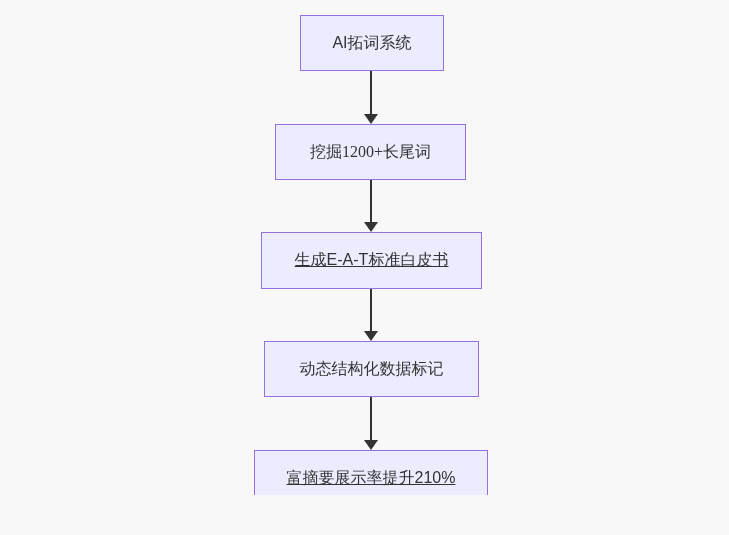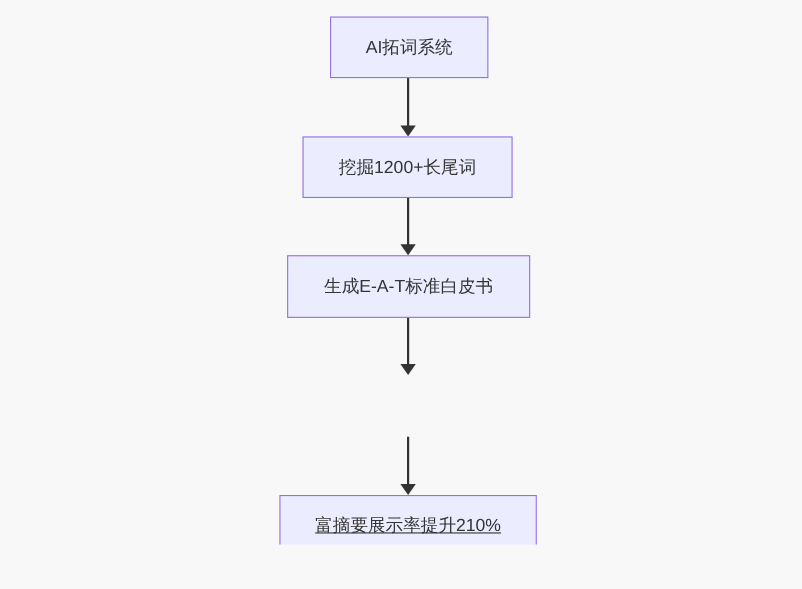--- a/index.html
+++ b/index.html
@@ -28,22 +28,22 @@
     border:1px solid var(--node-border);
     color:var(--text);
     font-size:16px;
     display:flex;
     align-items:center;
     justify-content:center;
     text-align:center;
     white-space:nowrap;
   }
   .n1{left:300px;top:15px;width:144px;height:56px;}
-  .n2{left:275px;top:124px;width:191px;height:56px;}
-  .n3{left:261px;top:232px;width:221px;height:57px;}
+  .n2{left:275px;top:124px;width:191px;height:56px;font-family:Liberation Serif, serif;}
+  .n3{left:261px;top:232px;width:221px;height:57px;text-decoration:underline;}
   .n4{left:264px;top:341px;width:215px;height:56px;}
   .n5{left:254px;top:450px;width:234px;height:56px;text-decoration:underline;}
 
   .edge{
     position:absolute;
     left:364px;
     width:14px;
   }
   .edge .line{
     position:absolute;
@@ -87,20 +87,21 @@
     <div class="head"></div>
   </div>
 
   <div class="node n3">生成E-A-T标准白皮书</div>
 
   <div class="edge e3">
     <div class="line"></div>
     <div class="head"></div>
   </div>
 
+  <div class="node n4">动态结构化数据标记</div>
 
   <div class="edge e4">
     <div class="line"></div>
     <div class="head"></div>
   </div>
 
   <div class="node n5">富摘要展示率提升210%</div>
 
 </div>
 

